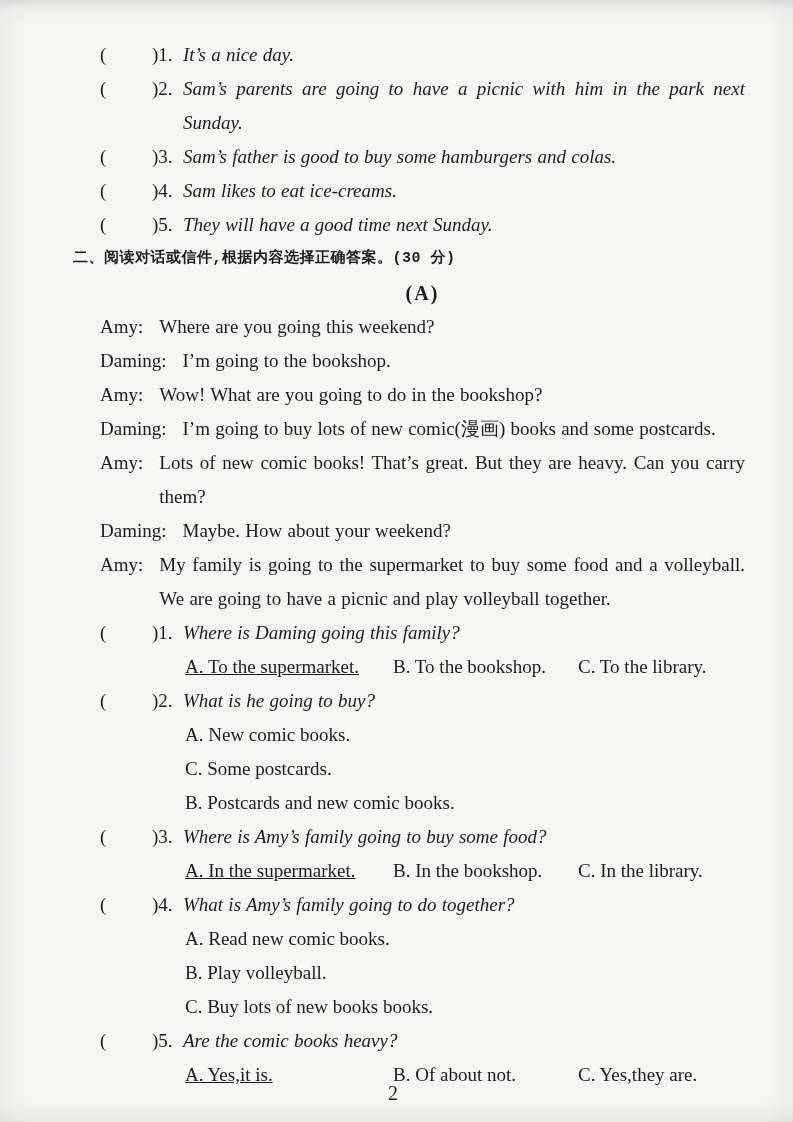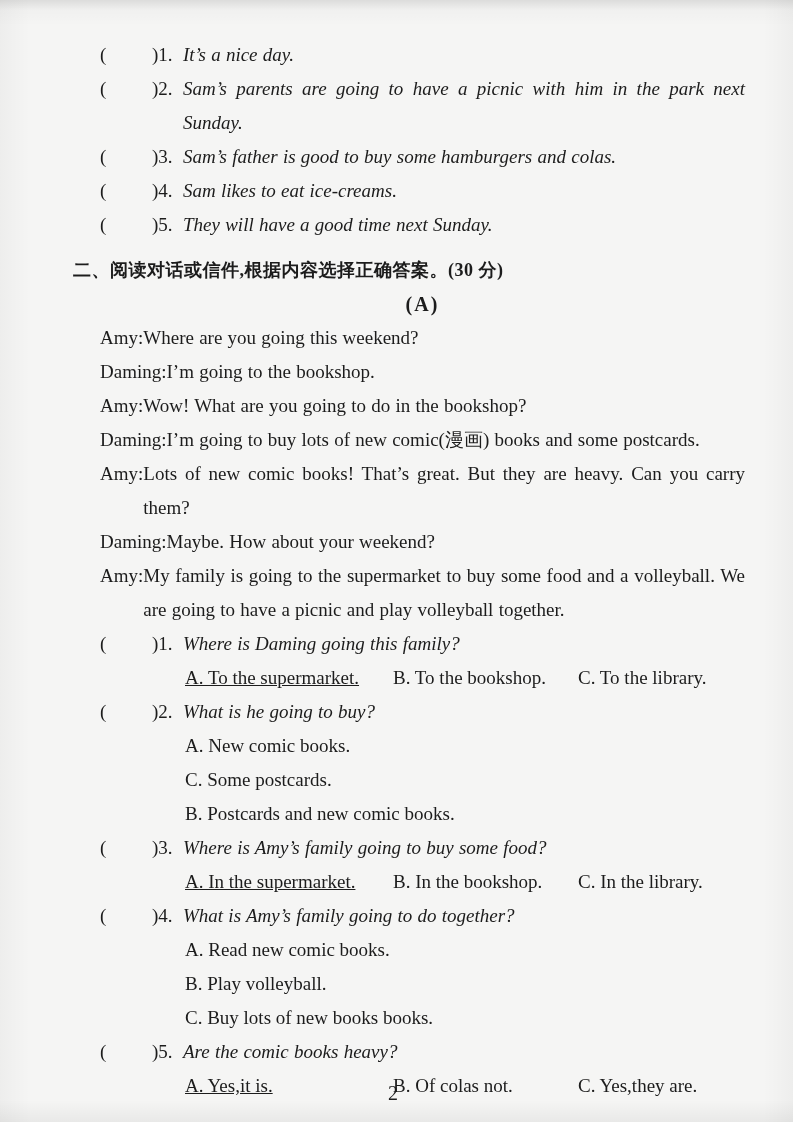--- a/index.html
+++ b/index.html
@@ -28,36 +28,35 @@
 
   
   .item-row { display: flex; }
   .paren-open { flex: none; width: 52px; }
   .item-num   { flex: none; width: 31px; white-space: pre; }
   .item-text  { flex: 1; text-align: justify; word-spacing: 0.5px; font-style: italic; }
 
   
   .sec-header {
     margin-left: -27px; 
-    font-family: Liberation Serif, serif;
+    font-family: Liberation Mono, monospace;
     font-weight: 700;
-    font-size: 18px;
+    font-size: 15px;
     letter-spacing: 0.5px;
-    margin-top: 11px;
   }
 
   .passage-label {
     text-align: center;
     font-weight: 700;
     font-size: 20px;
     letter-spacing: 2px;
   }
 
   
-  .dlg-line { display: flex; }
+  .dlg-line { display: flex; gap: 16px; }
   .dlg-speaker { flex: none; white-space: pre; }
   .dlg-text { flex: 1; text-align: justify; word-spacing: 0.5px; }
 
   
   .opts-row { display: flex; margin-left: 85px; }
   .opts-row .opt-col-0 { flex: none; width: 208px; text-decoration: underline; }
   .opts-row .opt-col-1 { flex: none; width: 185px; }
   .opts-row .opt-col-2 { flex: 1; }
   .opt-stacked { margin-left: 85px; }
 
@@ -184,21 +183,21 @@
           <div class="opt-stacked">C. Buy lots of new books books.</div>
         </div>
         <div>
     <div class="item-row">
       <span class="paren-open">(</span>
       <span class="item-num">)5.</span>
       <div class="item-text">Are the comic books heavy?</div>
     </div>
   <div class="opts-row">
             <span class="opt-col-0">A. Yes,it is.</span>
-            <span class="opt-col-1">B. Of colas not.</span>
+            <span class="opt-col-1">B. Of about not.</span>
             <span class="opt-col-2">C. Yes,they are.</span>
           </div>
         </div>
       </div>
 
   </div>
 
   <div class="page-number">2</div>
 </div>
 

